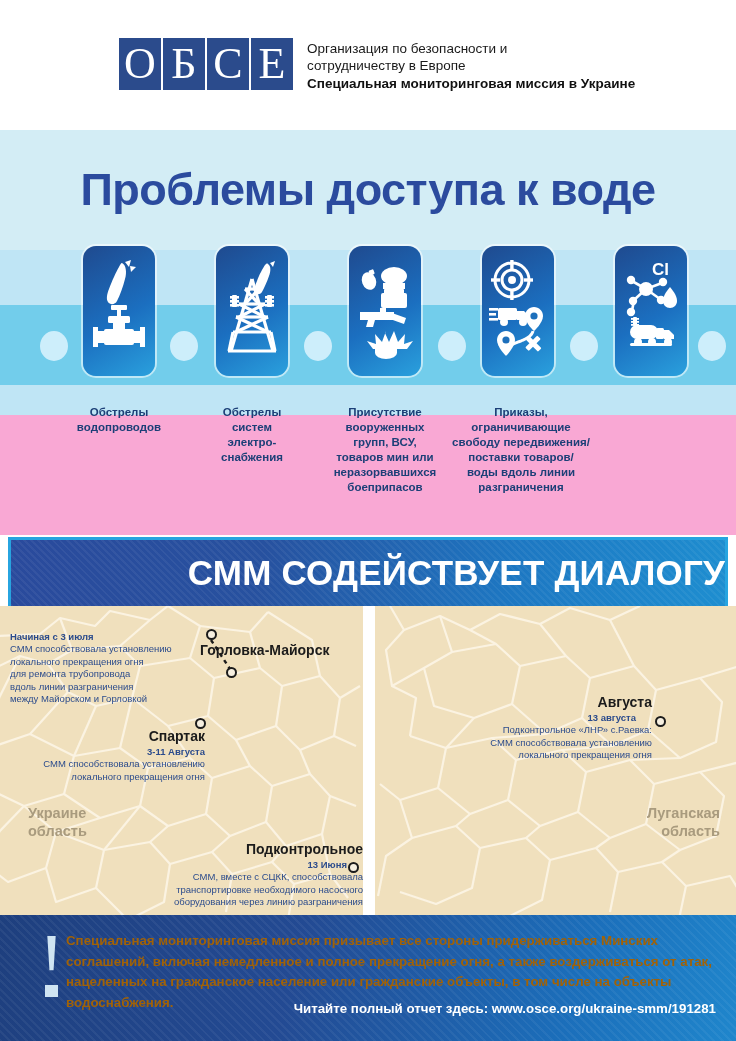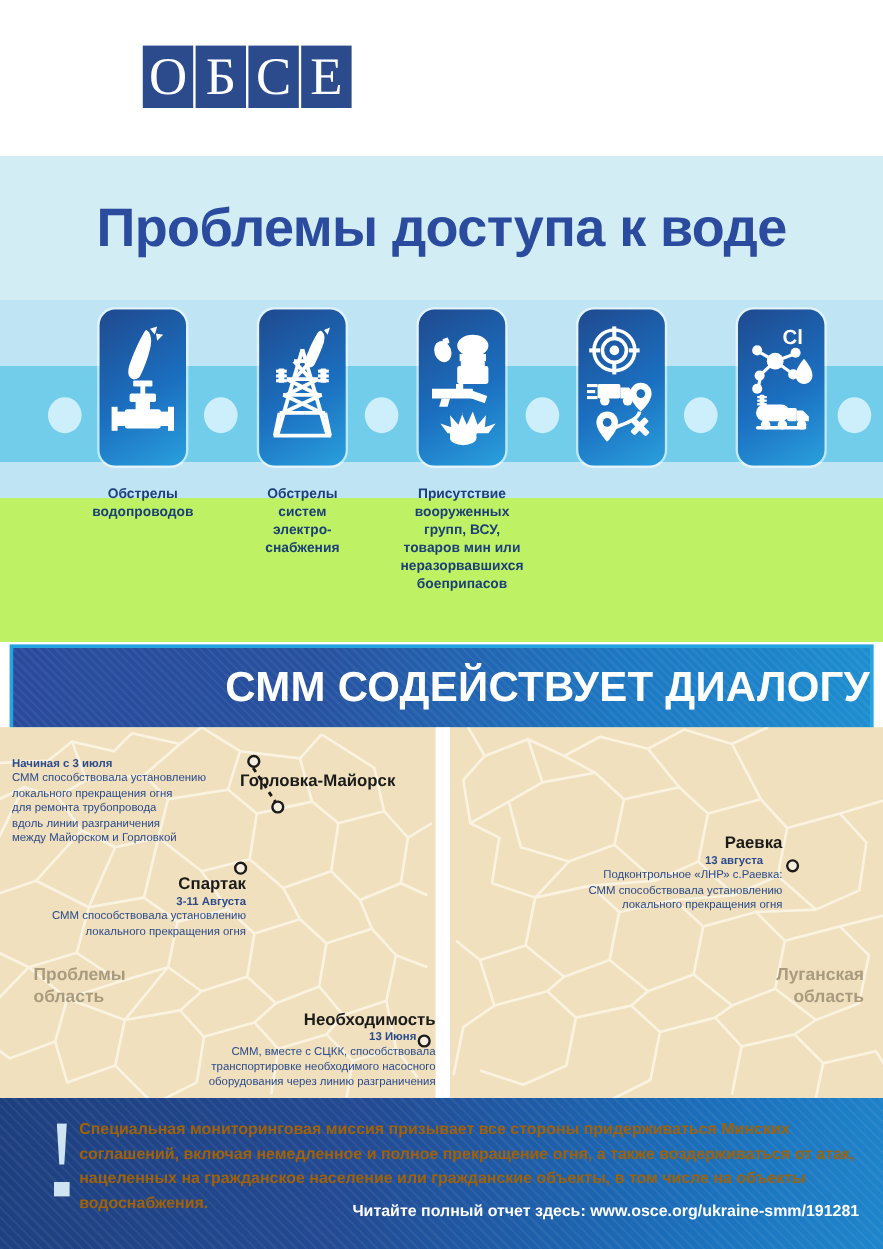--- a/index.html
+++ b/index.html
@@ -31,21 +31,21 @@
     font-size:13.5px; color:#1a1a1a; line-height:17px; font-weight:400;
   }
   .osce-text .l3{
     font-size:13.5px; color:#111111; line-height:18px;
     font-weight:bold; margin-top:1px;
   }
 
   
   .top-section{
     position:absolute; left:0; top:130px; width:736px; height:405px;
-    background:#bef264;
+    background:#f9a8d4;
     padding-left:12px;
   }
   .title-band{
     position:absolute; left:0; top:0; width:736px; height:120px;
     background:#d3edf5;
   }
   .main-title{
     position:absolute; left:0; top:34px; width:736px;
     text-align:center;
     font-size:45px; font-weight:bold; color:#2b4b9e;
@@ -60,21 +60,21 @@
   .icon-stripe{
     position:absolute; left:0; top:175px; width:736px; height:80px;
     background:#72cdeb;
   }
   .dot{
     position:absolute; top:201px; width:28px; height:30px;
     border-radius:50%; background:#cdeefb;
   }
 
   .icons-row{
-    position:absolute; left:0; top:128px; width:736px; height:152px;
+    position:absolute; left:0; top:116px; width:736px; height:152px;
   }
   .icon-card{
     position:absolute; top:0; width:72px; height:130px;
     border-radius:13px;
     background:linear-gradient(150deg,#1f4a8f 0%, #1b6fc0 55%, #2aa0dd 100%);
     box-shadow:0 0 0 2px rgba(255,255,255,0.55);
     display:flex; align-items:center; justify-content:center;
   }
   .icon-card svg{ display:block; }
 
@@ -191,20 +191,25 @@
 </head>
 <body>
 
 <div class="header">
   <div class="header-inner">
     <div class="osce-logo">
       <div class="osce-letter">О</div>
       <div class="osce-letter">Б</div>
       <div class="osce-letter">С</div>
       <div class="osce-letter">Е</div>
+    </div>
+    <div class="osce-text">
+      <div class="l1">Организация по безопасности и</div>
+      <div class="l2">сотрудничеству в Европе</div>
+      <div class="l3">Специальная мониторинговая миссия в Украине</div>
     </div>
   </div>
 </div>
 
 <div class="top-section">
   <div class="title-band"></div>
   <div class="main-title">Проблемы доступа к воде</div>
 
   <div class="icon-bg-band"></div>
   <div class="icon-stripe"></div>
@@ -377,20 +382,26 @@
     <div class="icon-label" style="left:182px; width:140px; white-space:pre-line;">Обстрелы
 систем
 электро-
 снабжения</div>
     <div class="icon-label" style="left:307px; width:156px; white-space:pre-line;">Присутствие
 вооруженных
 групп, ВСУ,
 товаров мин или
 неразорвавшихся
 боеприпасов</div>
+    <div class="icon-label" style="left:432px; width:178px; white-space:pre-line;">Приказы,
+ограничивающие
+свободу передвижения/
+поставки товаров/
+воды вдоль линии
+разграничения</div>
   </div>
 </div>
 
 <div class="banner-wrap">
   <div class="banner-notch-outline"></div>
   <div class="banner-notch"></div>
   <div class="banner-outline"></div>
   <div class="banner">
     <span class="banner-text">СММ СОДЕЙСТВУЕТ ДИАЛОГУ</span>
   </div>
@@ -469,21 +480,21 @@
       <path d="M550 254 L596 242 L618 266 L610 306"></path>
       <path d="M596 242 L610 232"></path>
       <path d="M618 266 L662 256 L686 280 L678 318"></path>
       <path d="M662 256 L680 244"></path>
       <path d="M686 280 L730 270 L740 286"></path>
     </g>
   </svg>
 
   <div class="map-divider"></div>
 
-  <div class="region-label" style="left:28px; top:806px; width:118px; text-align:left; white-space:pre-line; position:absolute; top:198px;">Проблемы
+  <div class="region-label" style="left:28px; top:806px; width:118px; text-align:left; white-space:pre-line; position:absolute; top:198px;">Украине
 область</div>
   <div class="region-label" style="left:598px; top:198px; width:122px; text-align:right; white-space:pre-line;">Луганская
 область</div>
 
   <div class="place" style="left:200px; top:36px;">
     <div class="pname">Горловка-Майорск</div>
   </div>
   <div class="place" style="left:10px; top:24px; width:192px; text-align:left;">
     <div class="pdate">Начиная с 3 июля</div>
     <div class="pdesc" style="white-space:pre-line;">СММ способствовала установлению
@@ -500,30 +511,30 @@
 
   <div class="marker" style="left:195px; top:112px;"></div>
   <div class="place" style="left:20px; top:122px; width:185px; text-align:right;">
     <div class="pname">Спартак</div>
     <div class="pdate">3-11 Августа</div>
     <div class="pdesc" style="white-space:pre-line;">СММ способствовала установлению
 локального прекращения огня</div>
   </div>
 
   <div class="place" style="left:420px; top:88px; width:232px; text-align:right;">
-    <div class="pname">Раевка</div>
+    <div class="pname">Августа</div>
     <div class="pdate" style="padding-right:16px;">13 августа</div>
     <div class="pdesc" style="white-space:pre-line;">Подконтрольное «ЛНР» с.Раевка:
 СММ способствовала установлению
 локального прекращения огня</div>
   </div>
   <div class="marker" style="left:655px; top:110px;"></div>
 
   <div class="place" style="left:95px; top:235px; width:268px; text-align:right;">
-    <div class="pname">Необходимость</div>
+    <div class="pname">Подконтрольное</div>
     <div class="pdate" style="padding-right:16px;">13 Июня</div>
     <div class="pdesc" style="white-space:pre-line;text-align:right;">СММ, вместе с СЦКК, способствовала
 транспортировке необходимого насосного
 оборудования через линию разграничения</div>
   </div>
   <div class="marker" style="left:348px; top:256px;"></div>
 </div>
 
 <div class="footer"></div>
 <div class="excl"></div>

